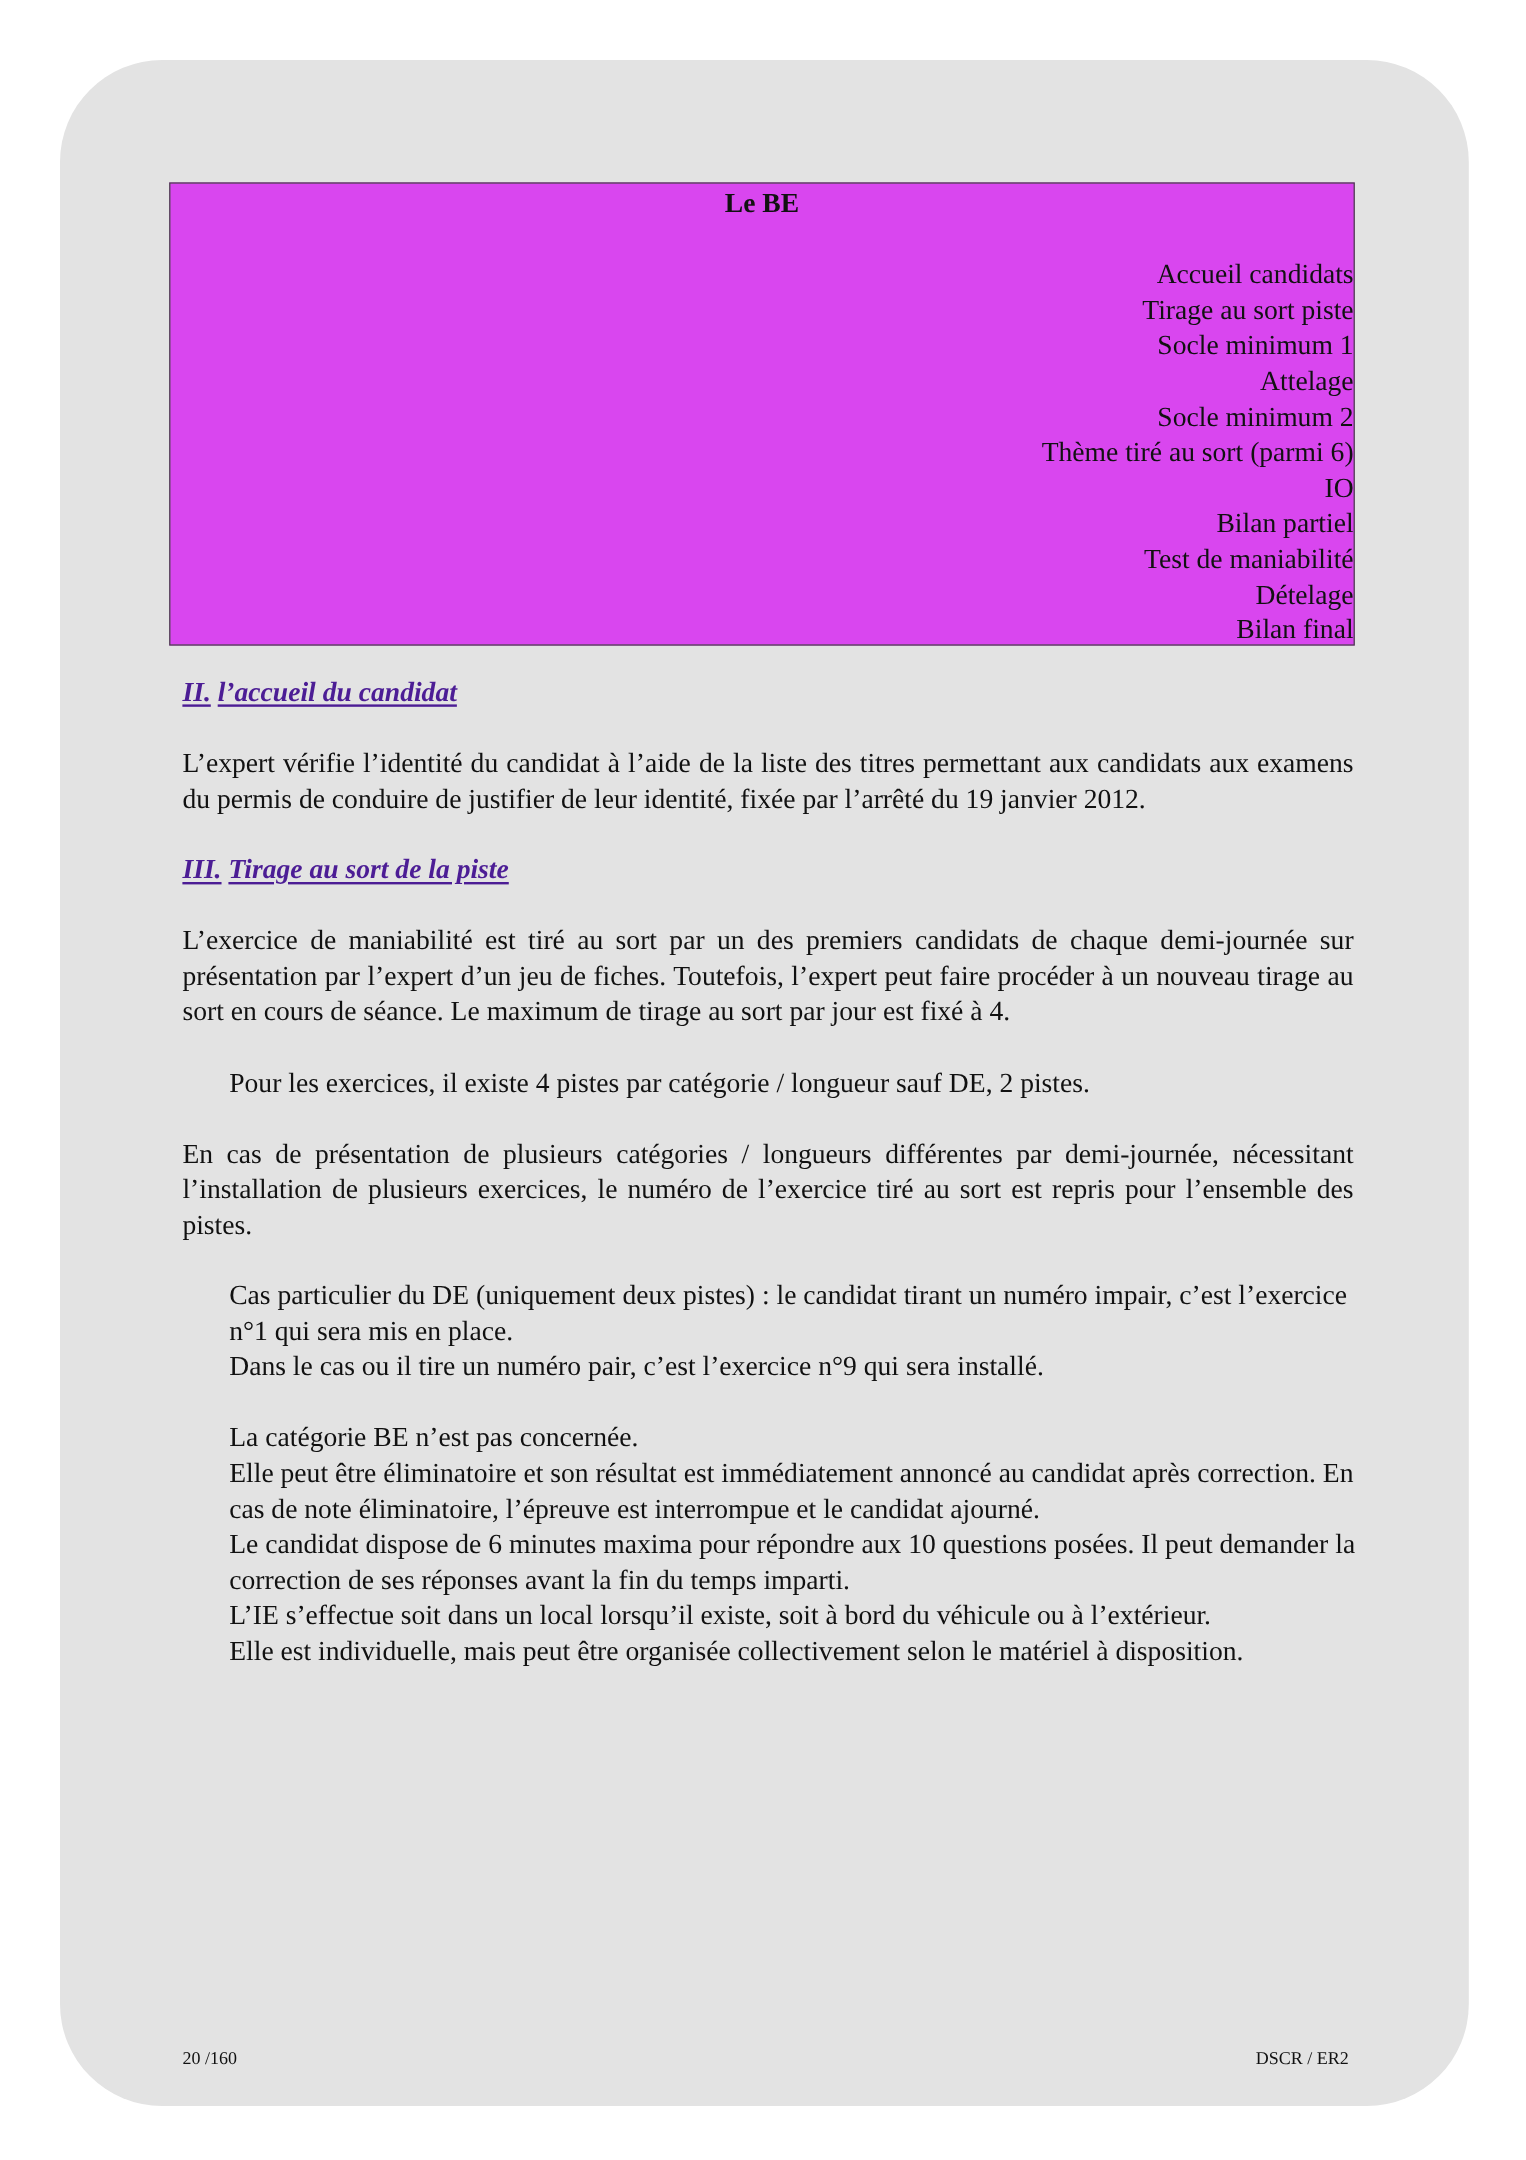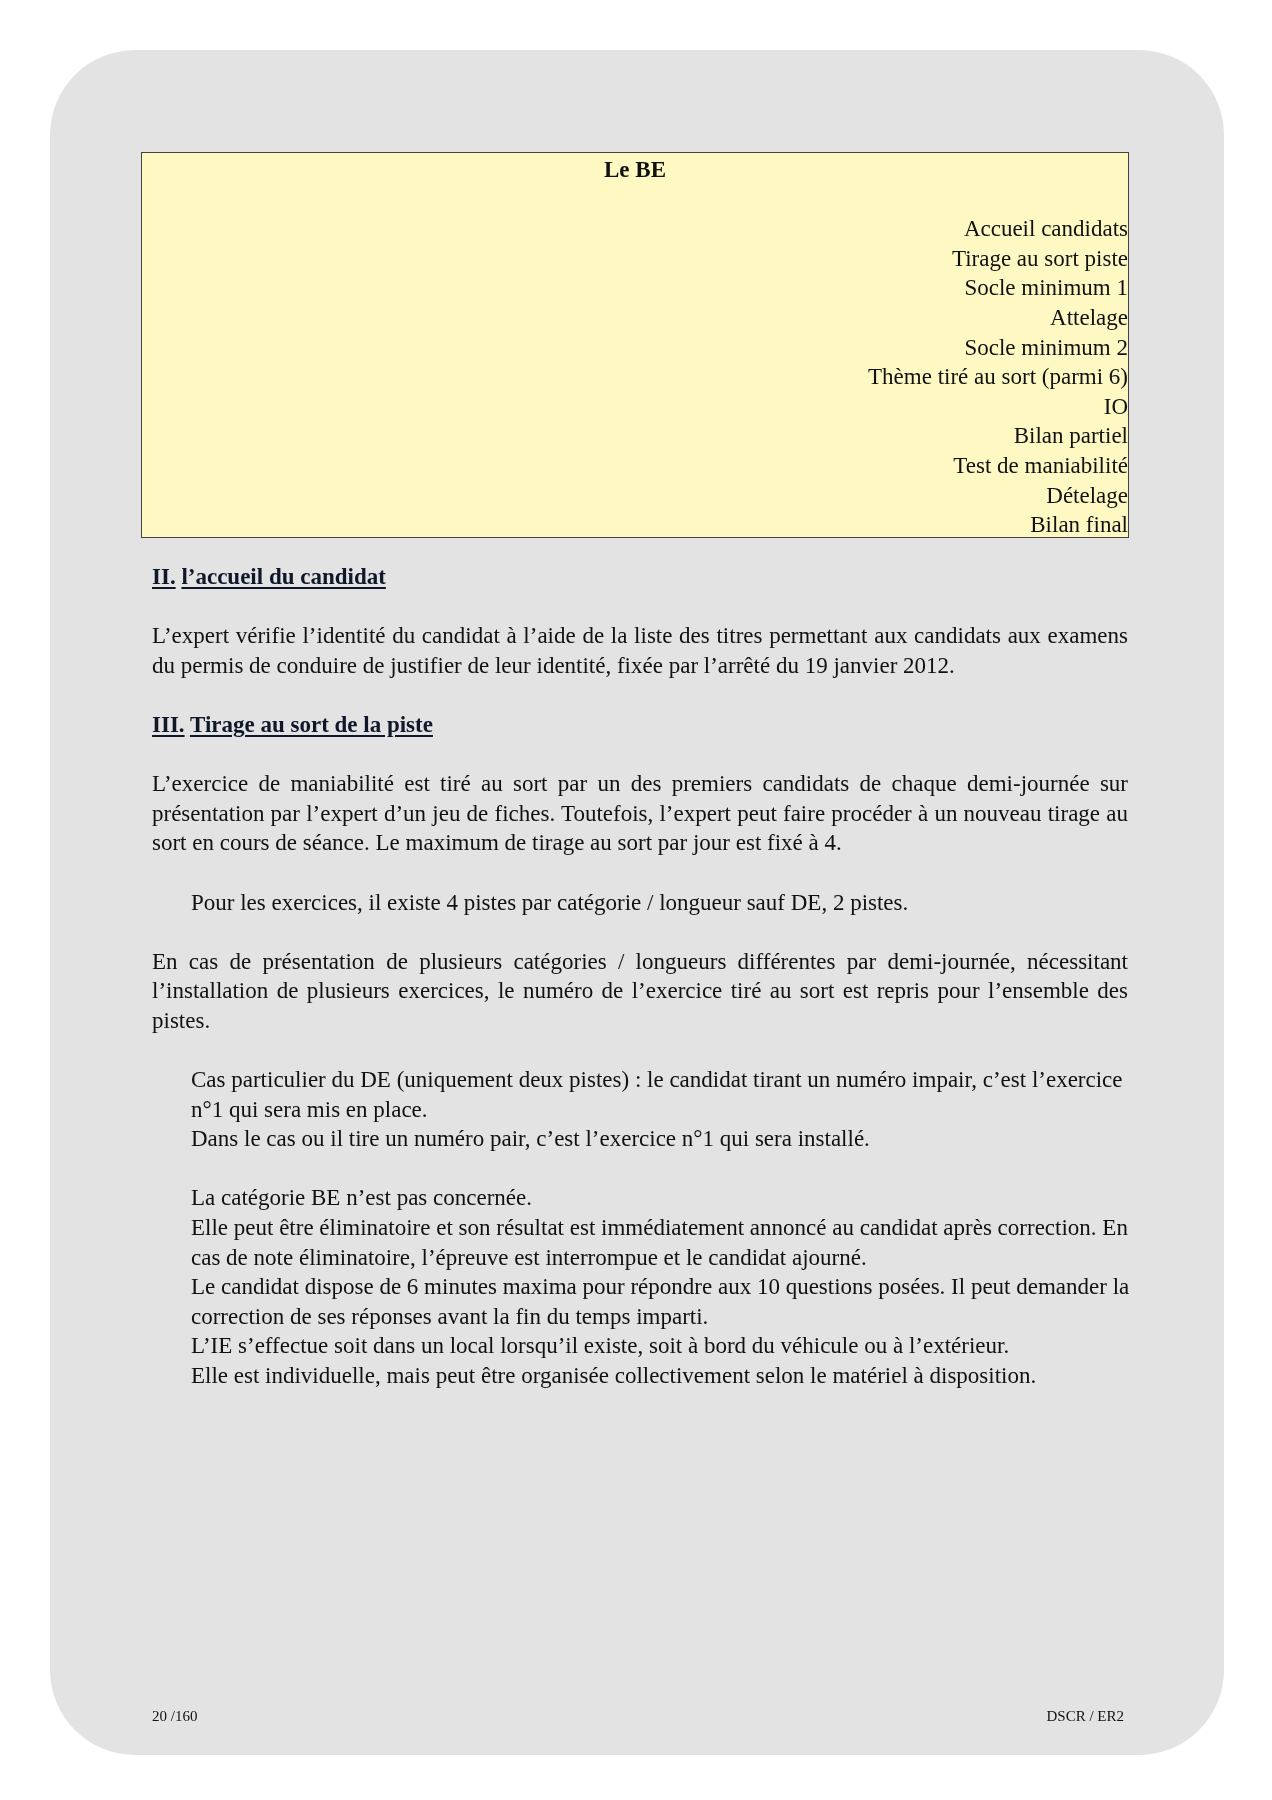--- a/index.html
+++ b/index.html
@@ -4,32 +4,32 @@
 <style>
   html, body { margin: 0; padding: 0; background: #ffffff; }
   body { width: 1272px; height: 1800px; position: relative; overflow: hidden;
          font-family: "Liberation Serif", "DejaVu Serif", serif; color: #111; }
   .page {
     position: absolute; left: 50px; top: 50px; width: 1174px; height: 1705px;
     background: #e3e3e3; border-radius: 85px;
   }
   .box {
     position: absolute; left: 141px; top: 152px; width: 988px; height: 386px;
-    background: #fef9c3; border: 1.5px solid #444; box-sizing: border-box;
+    background: #d946ef; border: 1.5px solid #444; box-sizing: border-box;
     text-align: center; font-size: 23px; line-height: 29.6px;
   }
   .box .title { font-weight: bold; margin-top: 2px; height: 29.6px; }
   .box .spacer { height: 29.6px; }
   .box ul { list-style: none; margin: 0; padding: 0; text-align: right; }
   .content {
     position: absolute; left: 152px; top: 562px; width: 976px;
     font-size: 23px; line-height: 29.6px;
   }
   .heading {
-    font-weight: bold; color: #0f172a; margin: 0 0 29.6px 0;
+    font-weight: bold; color: #4c1d95; margin: 0 0 29.6px 0; font-style: italic;
   }
   .heading span { text-decoration: underline; text-decoration-thickness: 2px; text-underline-offset: 3px; }
   .para { margin: 0 0 29.6px 0; text-align: justify; }
   .para.ragged { text-align: left; margin-left: 39px; }
   .lines p { margin: 0; }
   .footer {
     position: absolute; top: 1708px; font-size: 15px;
   }
   .footer.left { left: 152px; }
   .footer.right { right: 148px; }
@@ -67,21 +67,21 @@
 
   <div class="heading">
     <span>III.</span>
     <span>Tirage au sort de la piste</span>
   </div>
   <p class="para">L’exercice de maniabilité est tiré au sort par un des premiers candidats de chaque demi-journée sur présentation par l’expert d’un jeu de fiches. Toutefois, l’expert peut faire procéder à un nouveau tirage au sort en cours de séance. Le maximum de tirage au sort par jour est fixé à 4.</p>
   <p class="para ragged">Pour les exercices, il existe 4 pistes par catégorie / longueur sauf DE, 2 pistes.</p>
   <p class="para">En cas de présentation de plusieurs catégories / longueurs différentes par demi-journée, nécessitant l’installation de plusieurs exercices, le numéro de l’exercice tiré au sort est repris pour l’ensemble des pistes.</p>
   <div class="para ragged lines">
     <p>Cas particulier du DE (uniquement deux pistes) : le candidat tirant un numéro impair, c’est l’exercice n°1 qui sera mis en place.</p>
-    <p>Dans le cas ou il tire un numéro pair, c’est l’exercice n°1 qui sera installé.</p>
+    <p>Dans le cas ou il tire un numéro pair, c’est l’exercice n°9 qui sera installé.</p>
   </div>
 
   <div class="para ragged lines" style="width:960px">
     <p>La catégorie BE n’est pas concernée.</p>
     <p>Elle peut être éliminatoire et son résultat est immédiatement annoncé au candidat après correction. En cas de note éliminatoire, l’épreuve est interrompue et le candidat ajourné.</p>
     <p>Le candidat dispose de 6 minutes maxima pour répondre aux 10 questions posées. Il peut demander la correction de ses réponses avant la fin du temps imparti.</p>
     <p>L’IE s’effectue soit dans un local lorsqu’il existe, soit à bord du véhicule ou à l’extérieur.</p>
     <p>Elle est individuelle, mais peut être organisée collectivement selon le matériel à disposition.</p>
   </div>
 </div>

